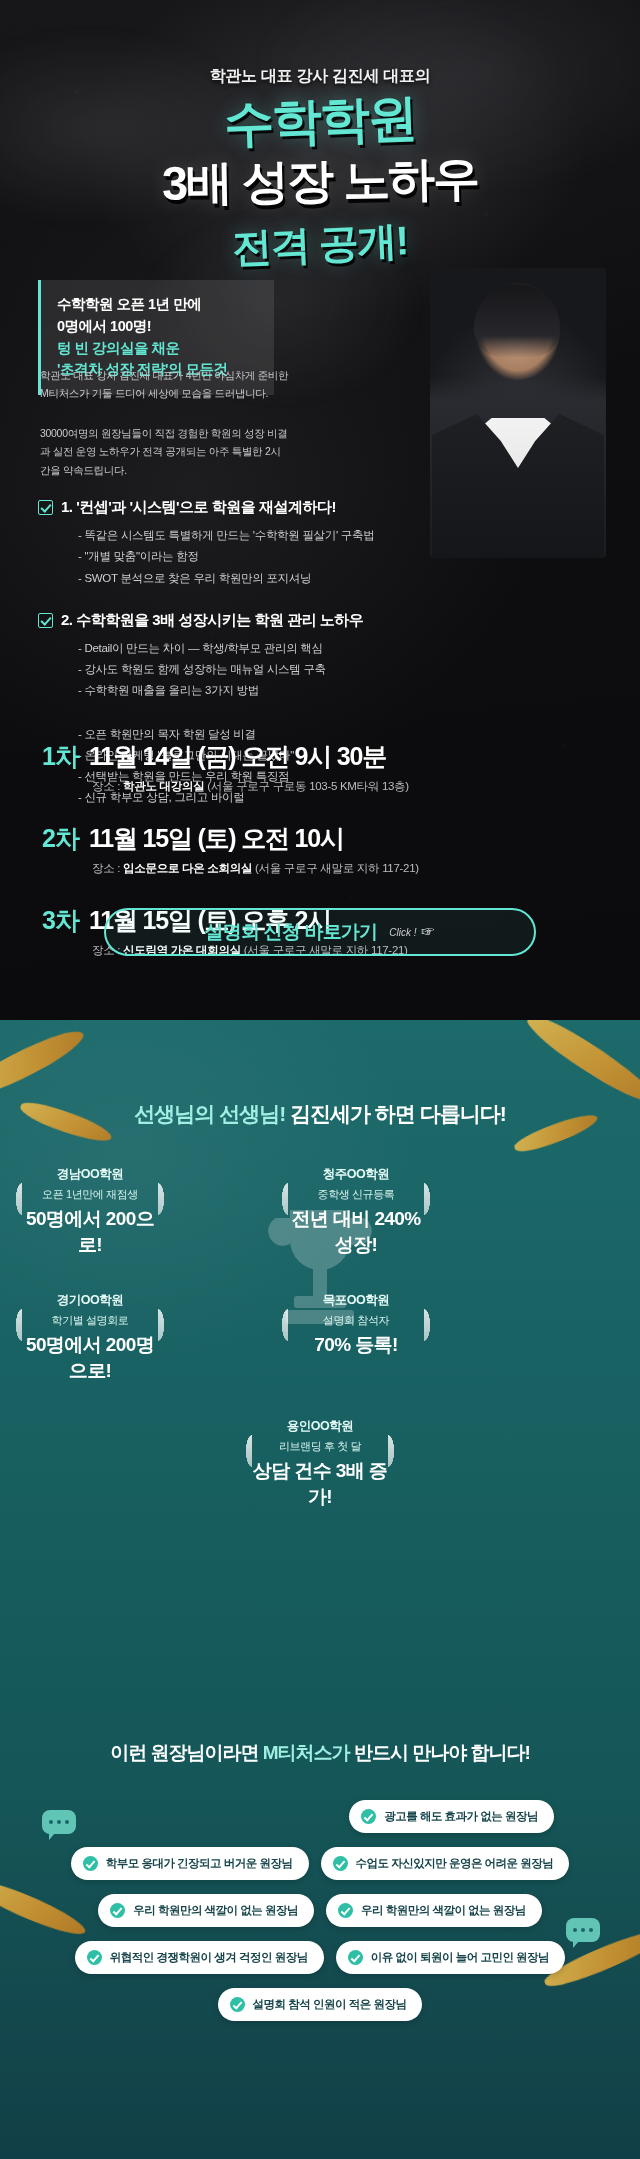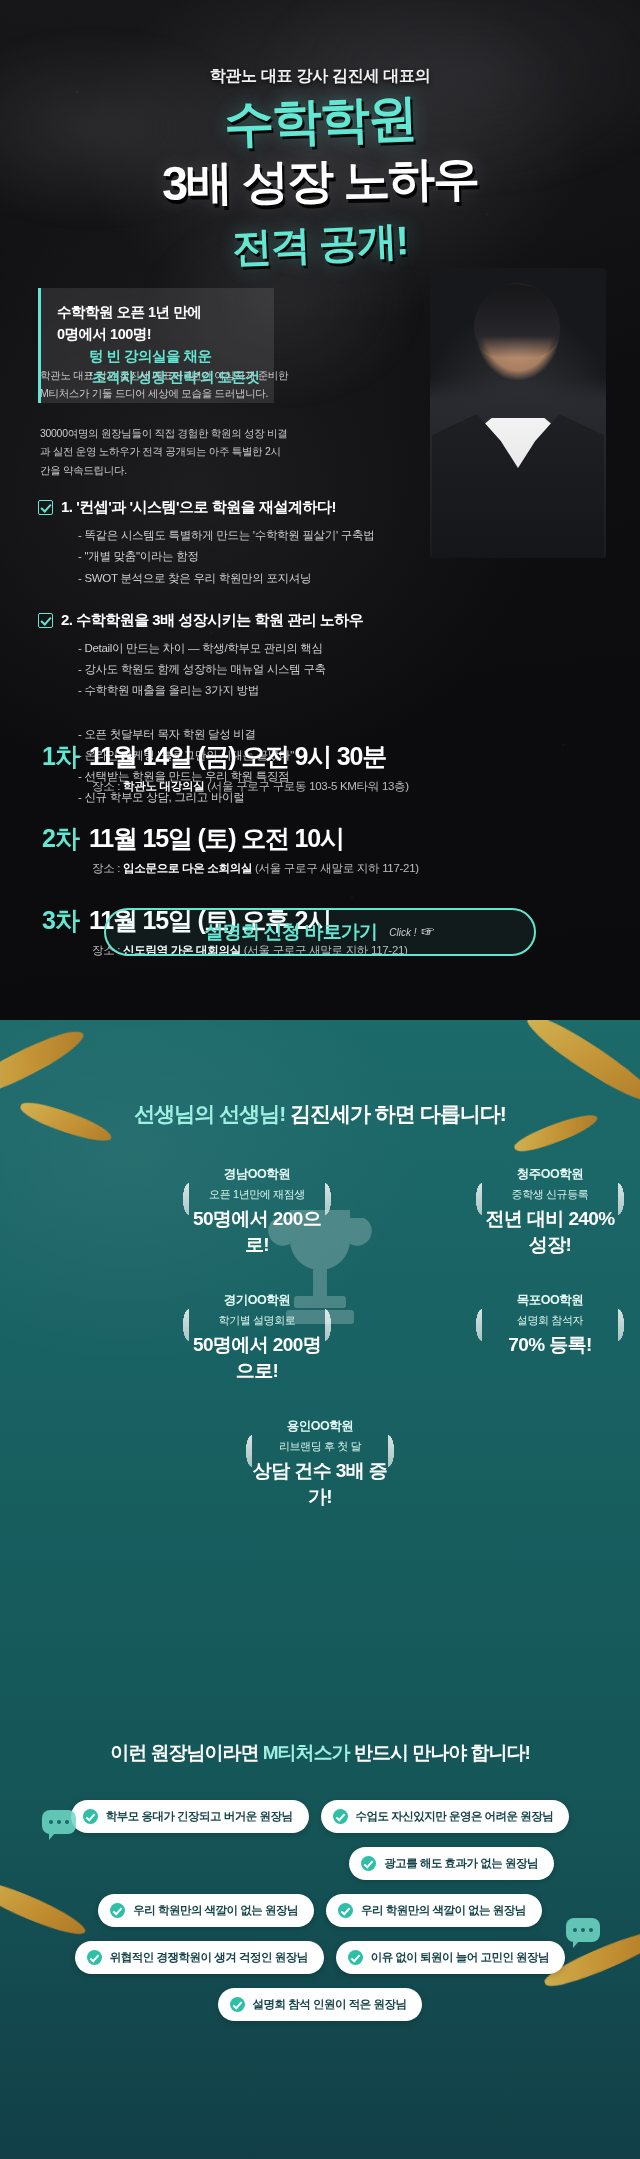--- a/index.html
+++ b/index.html
@@ -116,29 +116,29 @@
   }
   .photo .jacket {
     position: absolute; left: 2px; top: 140px; width: 172px; height: 150px;
     background: linear-gradient(180deg, #1f2024 0%, #15161a 100%);
     clip-path: polygon(0% 18%, 26% 4%, 40% 22%, 50% 40%, 60% 22%, 74% 4%, 100% 18%, 100% 100%, 0% 100%);
   }
 
   
   .hl-box {
     position: absolute;
-    left: 38px; top: 288px;
+    left: 38px; top: 280px;
     width: 236px;
     padding: 14px 14px 14px 16px;
     background: rgba(255,255,255,0.10);
     border-left: 3px solid #63e6d2;
     backdrop-filter: blur(1px);
   }
   .hl-line { font-size: 14.5px; font-weight: bold; line-height: 1.5; color: #ffffff; letter-spacing: -0.5px;}
-  .hl-line.mint { color: #63e6d2; margin-left: 32px; }
+  .hl-line.mint { color: #63e6d2; }
 
   .hero-para {
     position: absolute;
     left: 40px;
     width: 250px;
     font-size: 10.5px;
     line-height: 1.75;
     color: #c9c9cc;
     letter-spacing: -0.3px;
   }
@@ -226,21 +226,21 @@
     color: #ffffff;
   }
   .teal-h .mint { color: #9ff0e3; }
 
   .trophy {
     position: absolute; left: 50%; top: 180px; transform: translateX(-50%);
     width: 120px; height: 150px; opacity: .22;
   }
 
   .awards { position: relative; margin-top: 38px; }
-  .aw-row { display: flex; justify-content: flex-end; gap: 113px; margin-bottom: 34px; }
+  .aw-row { display: flex; justify-content: flex-start; gap: 86px; margin-bottom: 34px; }
   .aw {
     position: relative;
     width: 180px; text-align: center; color: #ffffff;
     padding: 0 18px;
   }
   .aw .laurel-l, .aw .laurel-r {
     position: absolute; top: 4px; width: 16px; height: 58px;
     background: linear-gradient(180deg, rgba(255,255,255,.9), rgba(255,255,255,.55));
     -webkit-mask: radial-gradient(ellipse 10px 26px at 100% 50%, #000 60%, transparent 62%);
             mask: radial-gradient(ellipse 10px 26px at 100% 50%, #000 60%, transparent 62%);
@@ -361,21 +361,21 @@
         </div>
         <div class="cur-items">
           <div class="cur-item">- Detail이 만드는 차이 — 학생/학부모 관리의 핵심</div>
           <div class="cur-item">- 강사도 학원도 함께 성장하는 매뉴얼 시스템 구축</div>
           <div class="cur-item">- 수학학원 매출을 올리는 3가지 방법</div>
         </div>
       </div>
 
       <div class="cur-group">
         <div class="cur-items">
-          <div class="cur-item">- 오픈 첫달부터 목자 학원 달성 비결</div>
+          <div class="cur-item">- 오픈 학원만의 목자 학원 달성 비결</div>
           <div class="cur-item">- 온라인 마케팅 "블로그만의 시대는 끝났다"</div>
           <div class="cur-item">- 선택받는 학원을 만드는 우리 학원 특징점</div>
           <div class="cur-item">- 신규 학부모 상담, 그리고 바이럴</div>
         </div>
       </div>
     </div>
 
     <div class="sched">
       <div class="sch-row">
         <div class="sch-title">
@@ -502,38 +502,38 @@
           </span>
         </div>
       <div class="chat-deco d2">
           <span class="dots">
             <i></i>
             <i></i>
             <i></i>
           </span>
         </div>
 
+      <div class="bub-row" style="justify-content:flex-end; padding-right:86px;">
+        <div class="bub">
+          <span class="tick"></span>
+          <span>광고를 해도 효과가 없는 원장님</span>
+        </div>
+      </div>
+
       <div class="bub-row">
         <div class="bub">
           <span class="tick"></span>
           <span>학부모 응대가 긴장되고 버거운 원장님</span>
         </div>
         <div class="bub">
           <span class="tick"></span>
           <span>수업도 자신있지만 운영은 어려운 원장님</span>
         </div>
       </div>
 
-      <div class="bub-row" style="justify-content:flex-end; padding-right:86px;">
-        <div class="bub">
-          <span class="tick"></span>
-          <span>광고를 해도 효과가 없는 원장님</span>
-        </div>
-      </div>
-
       <div class="bub-row">
         <div class="bub">
           <span class="tick"></span>
           <span>우리 학원만의 색깔이 없는 원장님</span>
         </div>
         <div class="bub">
           <span class="tick"></span>
           <span>우리 학원만의 색깔이 없는 원장님</span>
         </div>
       </div>

